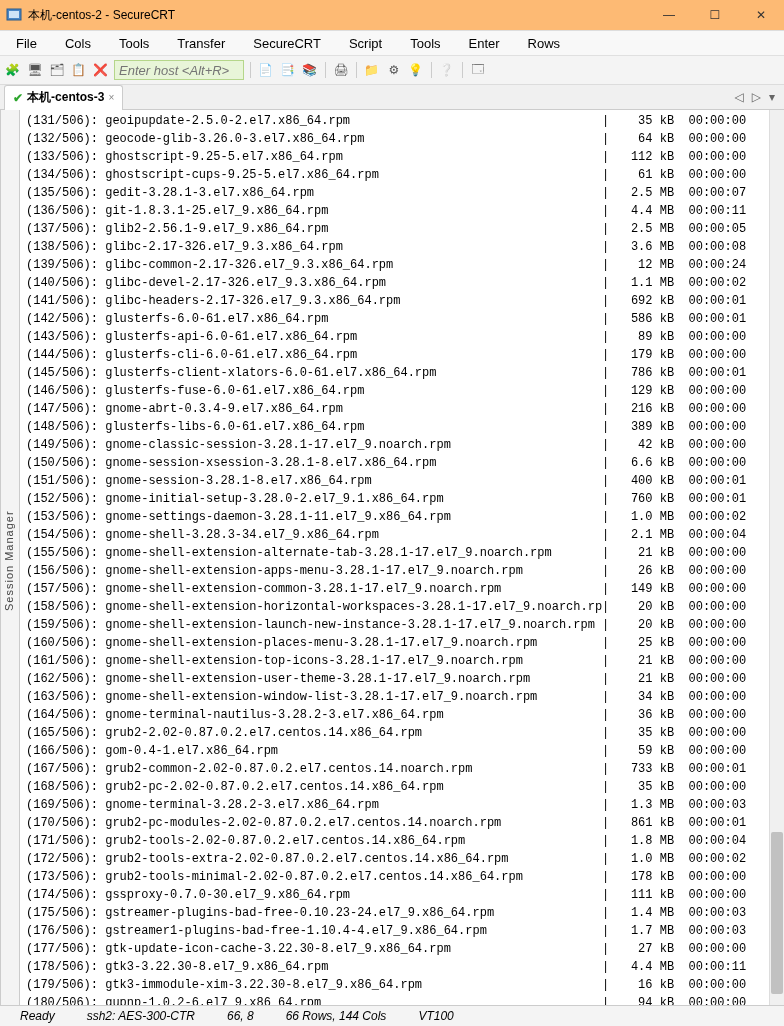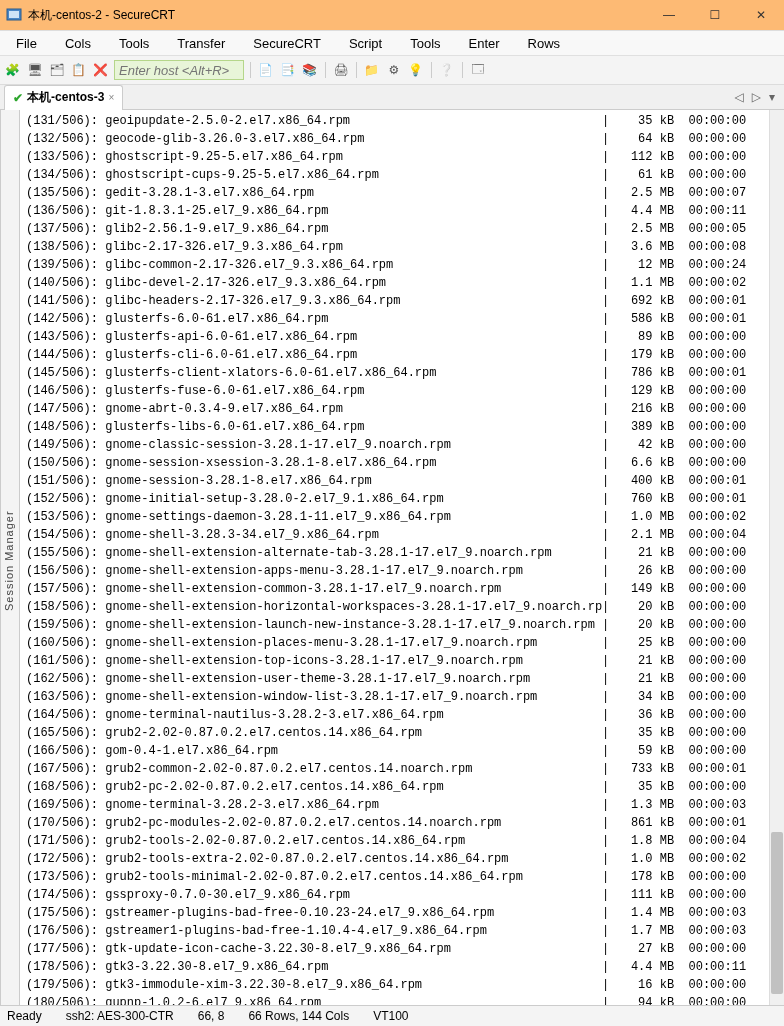--- a/index.html
+++ b/index.html
@@ -138,22 +138,23 @@
   }
   .statusbar {
     position:absolute;
     bottom:0; left:0; right:0;
     height:20px;
     background:#f4f4f4;
     border-top:1px solid #ccc;
     display:flex;
     align-items:center;
     font-size:12px;
-    padding:0 7px;
-    gap:24px;
+    padding:0 20px;
+    gap:32px;
+    font-style:italic;
   }
   .statusbar .sb-block { white-space:nowrap; }
   .sb-right { margin-left:auto; display:flex; gap:12px;margin-top:39px;}
 </style>
 </head>
 <body>
 
 <div class="titlebar">
   <div class="titlebar-left">
     <span class="titlebar-icon">

